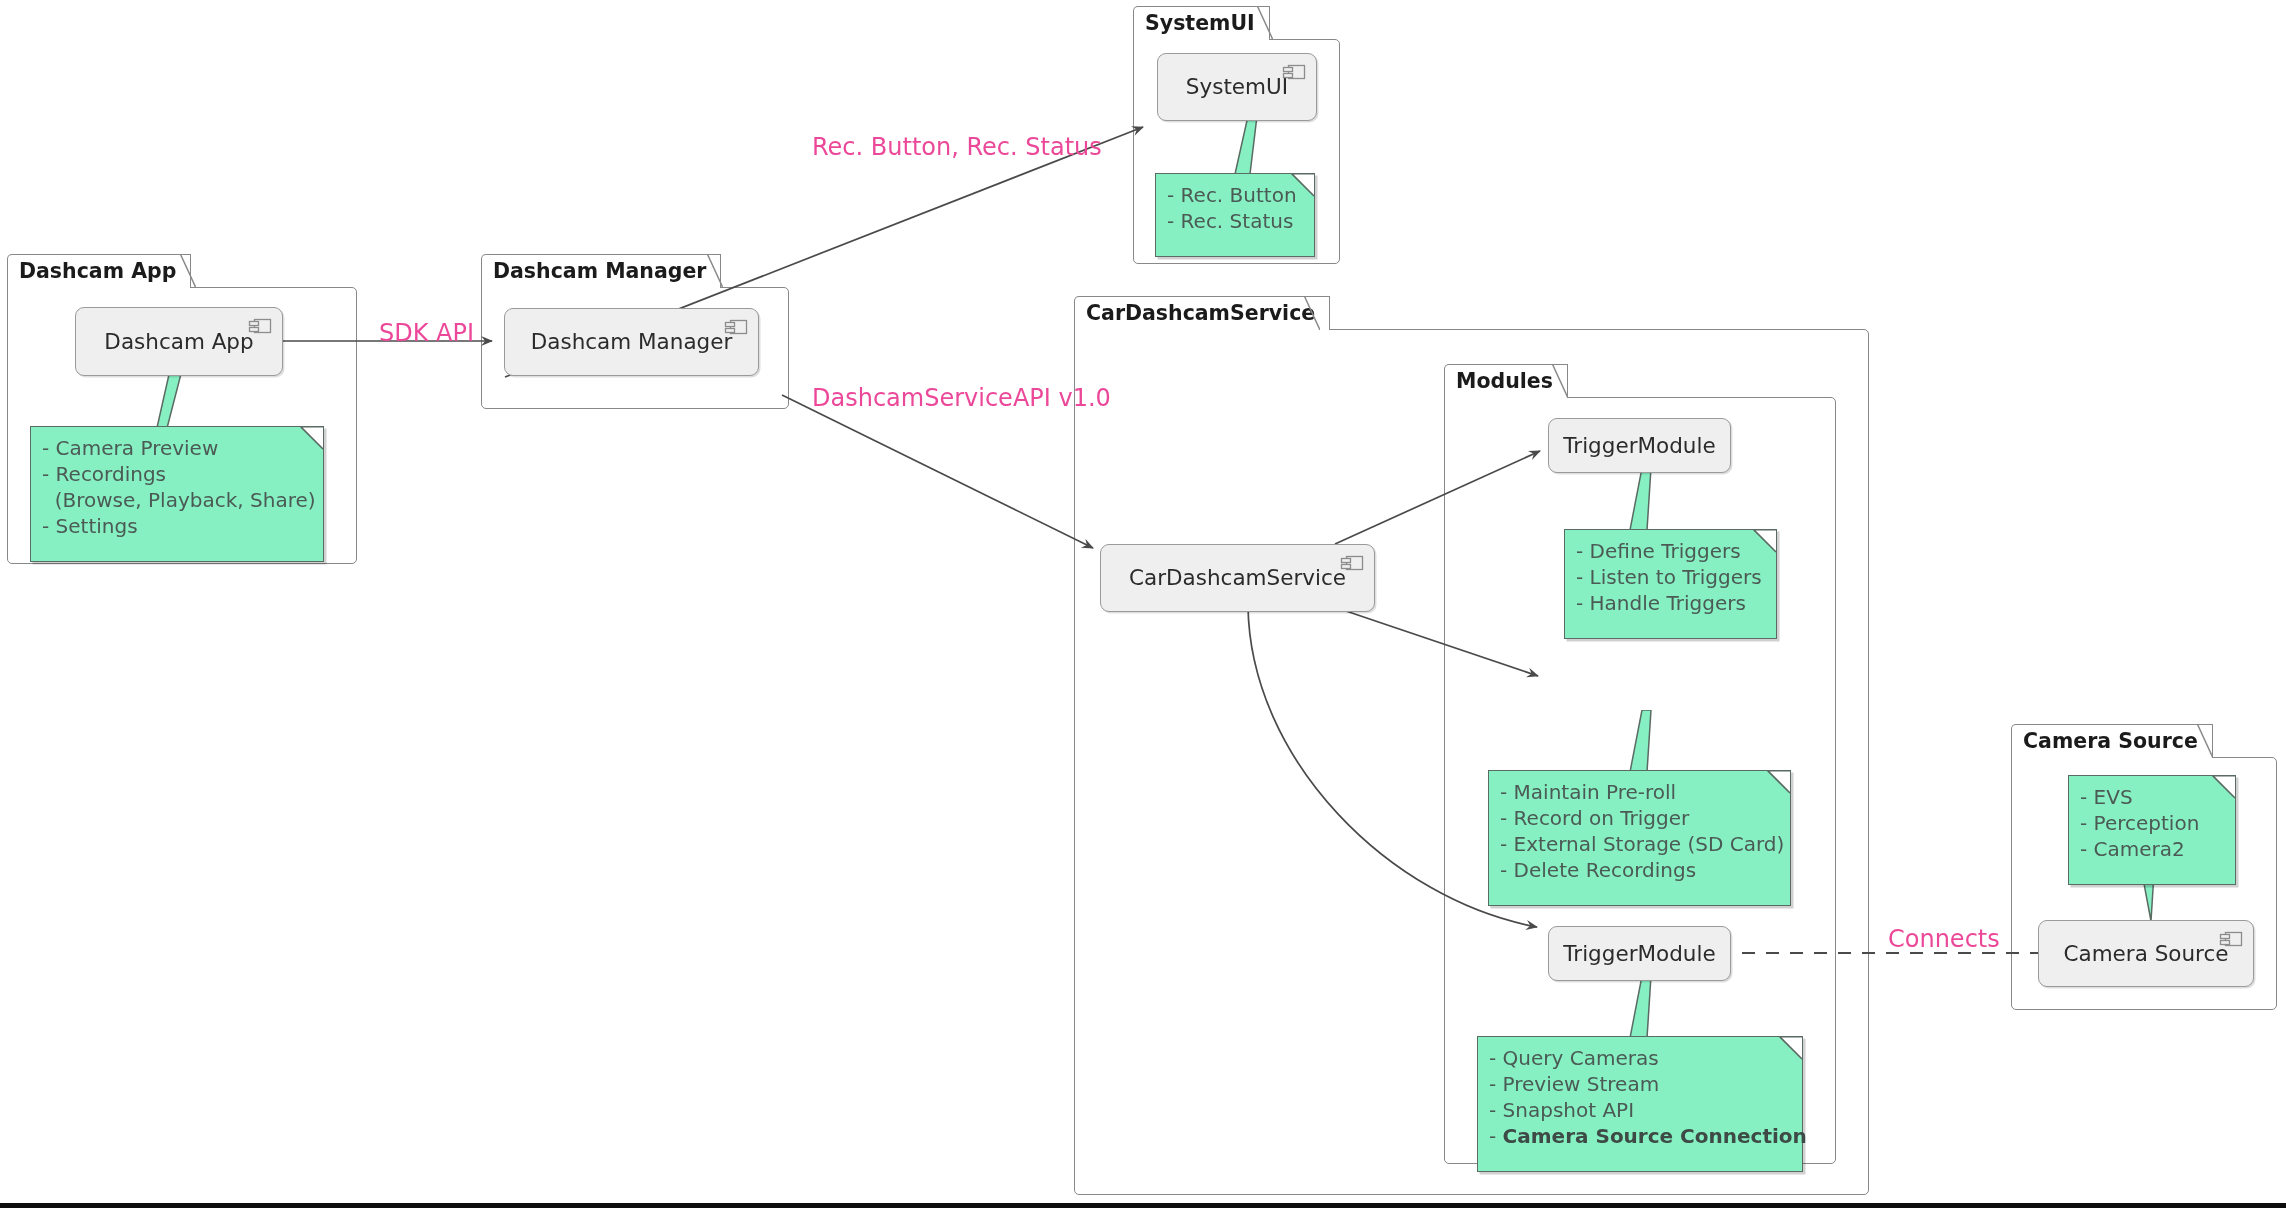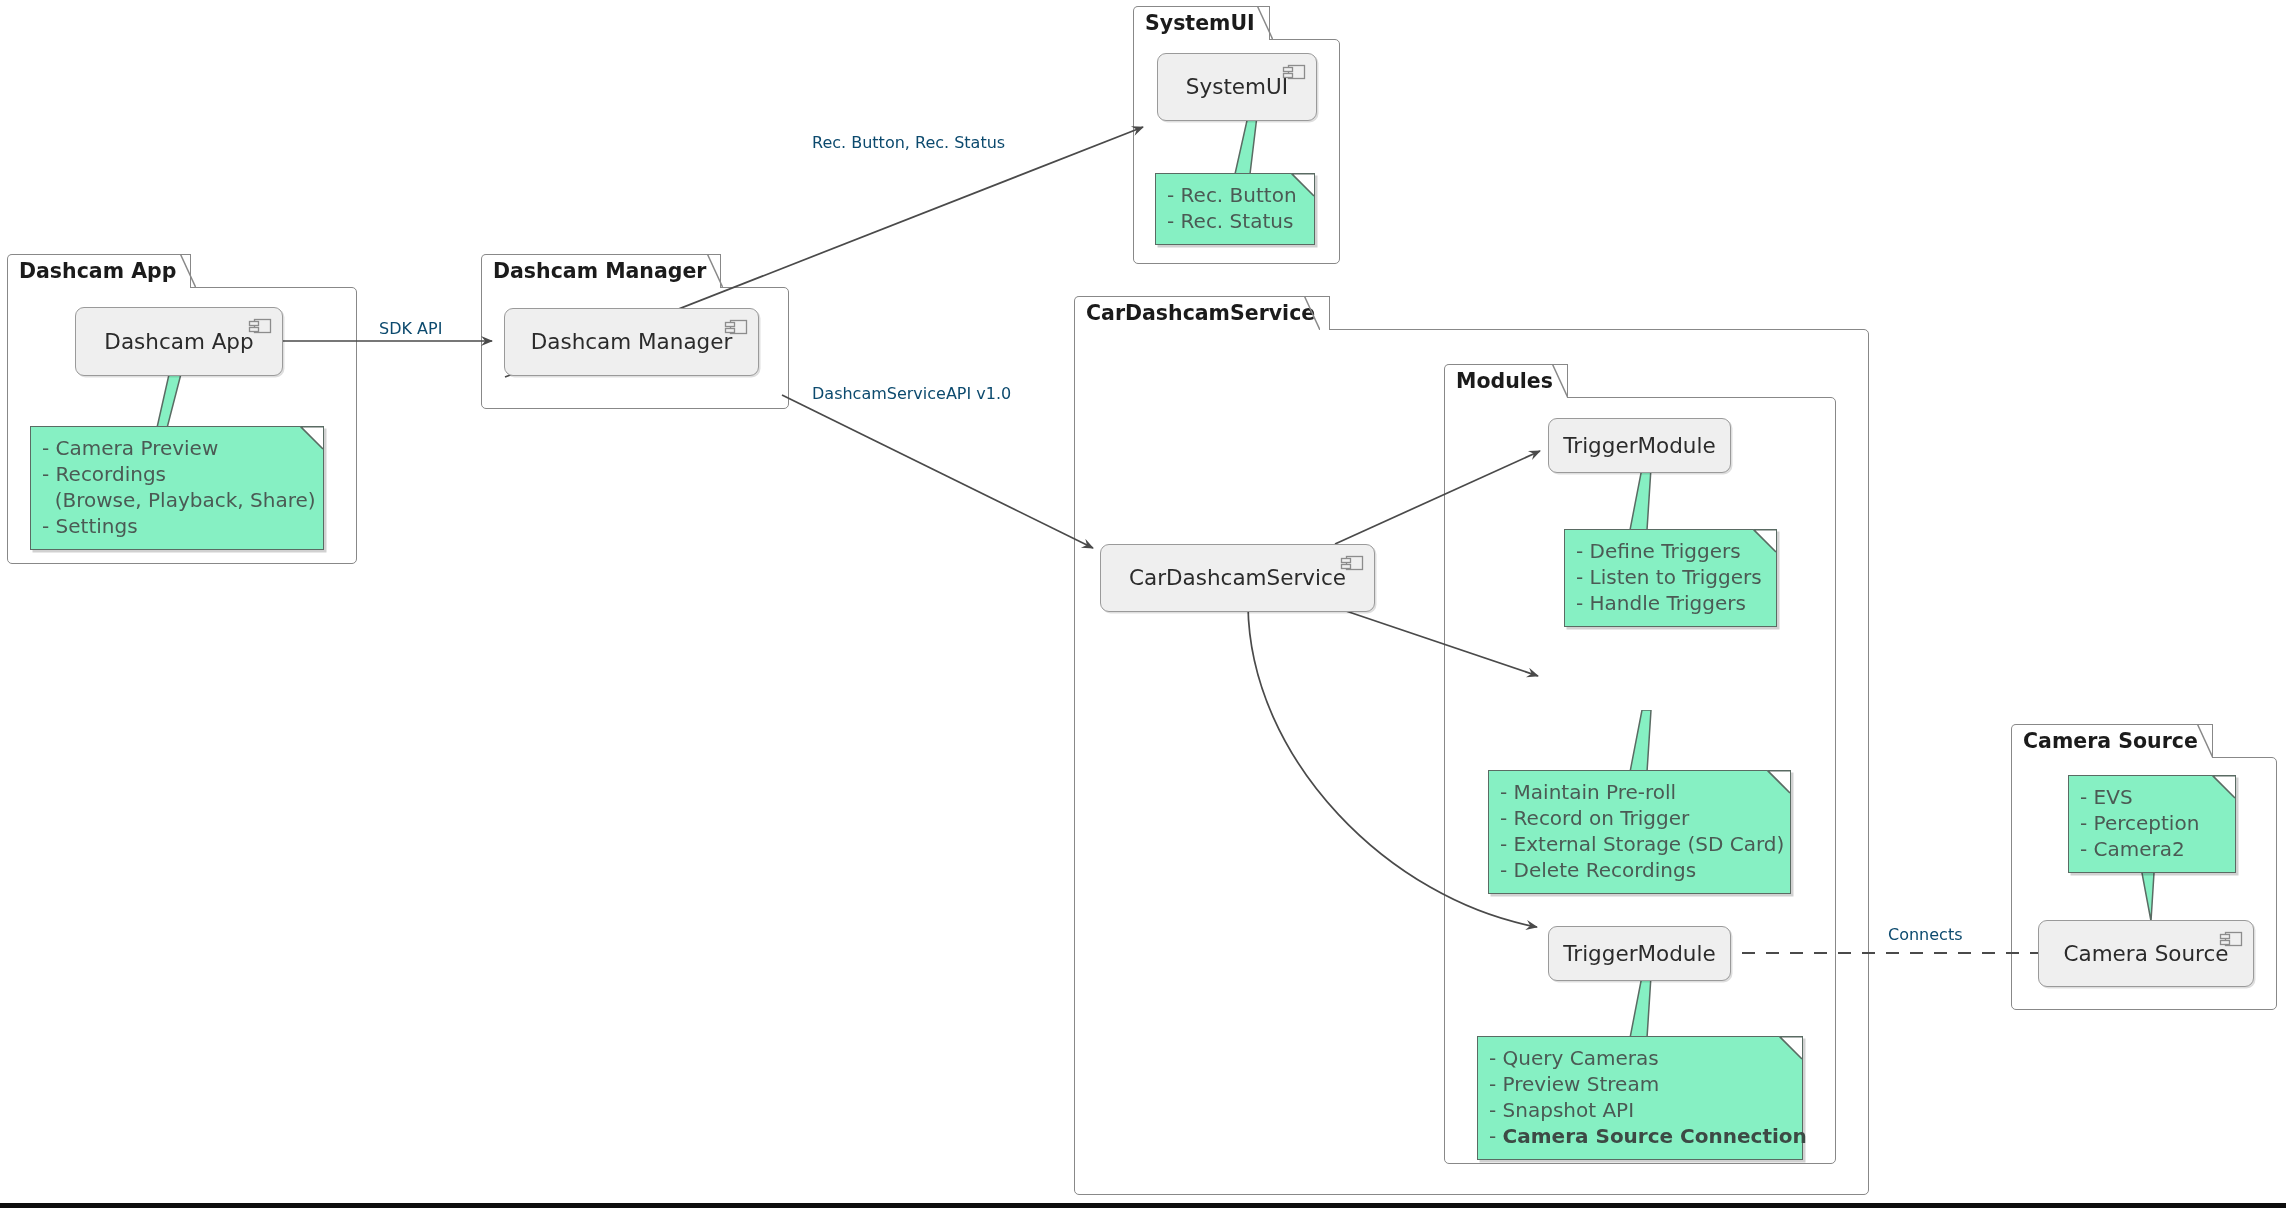--- a/index.html
+++ b/index.html
@@ -57,37 +57,37 @@
   }
   .comp-icon { position: absolute; top: 9px; right: 10px; z-index: 5; }
 
   
   .note {
     position: absolute;
     background: #86F0C3;
     border: 1.6px solid #5a6b63;
     box-shadow: 2.5px 2.5px 0 rgba(0,0,0,0.18);
     z-index: 4;
-    padding: 9px 13px 9px 11px;
+    padding: 9px 13px 21px 11px;
   }
   .note-lines {
     font-size: 20px; color: #4b5a54; line-height: 1.295;
     white-space: pre; position: relative; z-index: 2;
   }
   .note-lines b { font-weight: bold; color: #3d4a45; }
   .note-fold {
     position: absolute; top: -1px; right: -1px; z-index: 3;
     pointer-events: none;
   }
 
   
   #links { position: absolute; inset: 0; z-index: 2; overflow: visible; }
 
   .edge-label {
-    position: absolute; font-size: 16px; color: #0c4a6e;
+    position: absolute; font-size: 24px; color: #ec4899;
     white-space: nowrap; z-index: 7; line-height: 1; text-align: center;
   }
 
   .bottombar {
     position: absolute; left: 0; bottom: 0; width: 2286px; height: 5px;
     background: #0d0d0d; z-index: 20;
   }
 </style>
 </head>
 <body>

